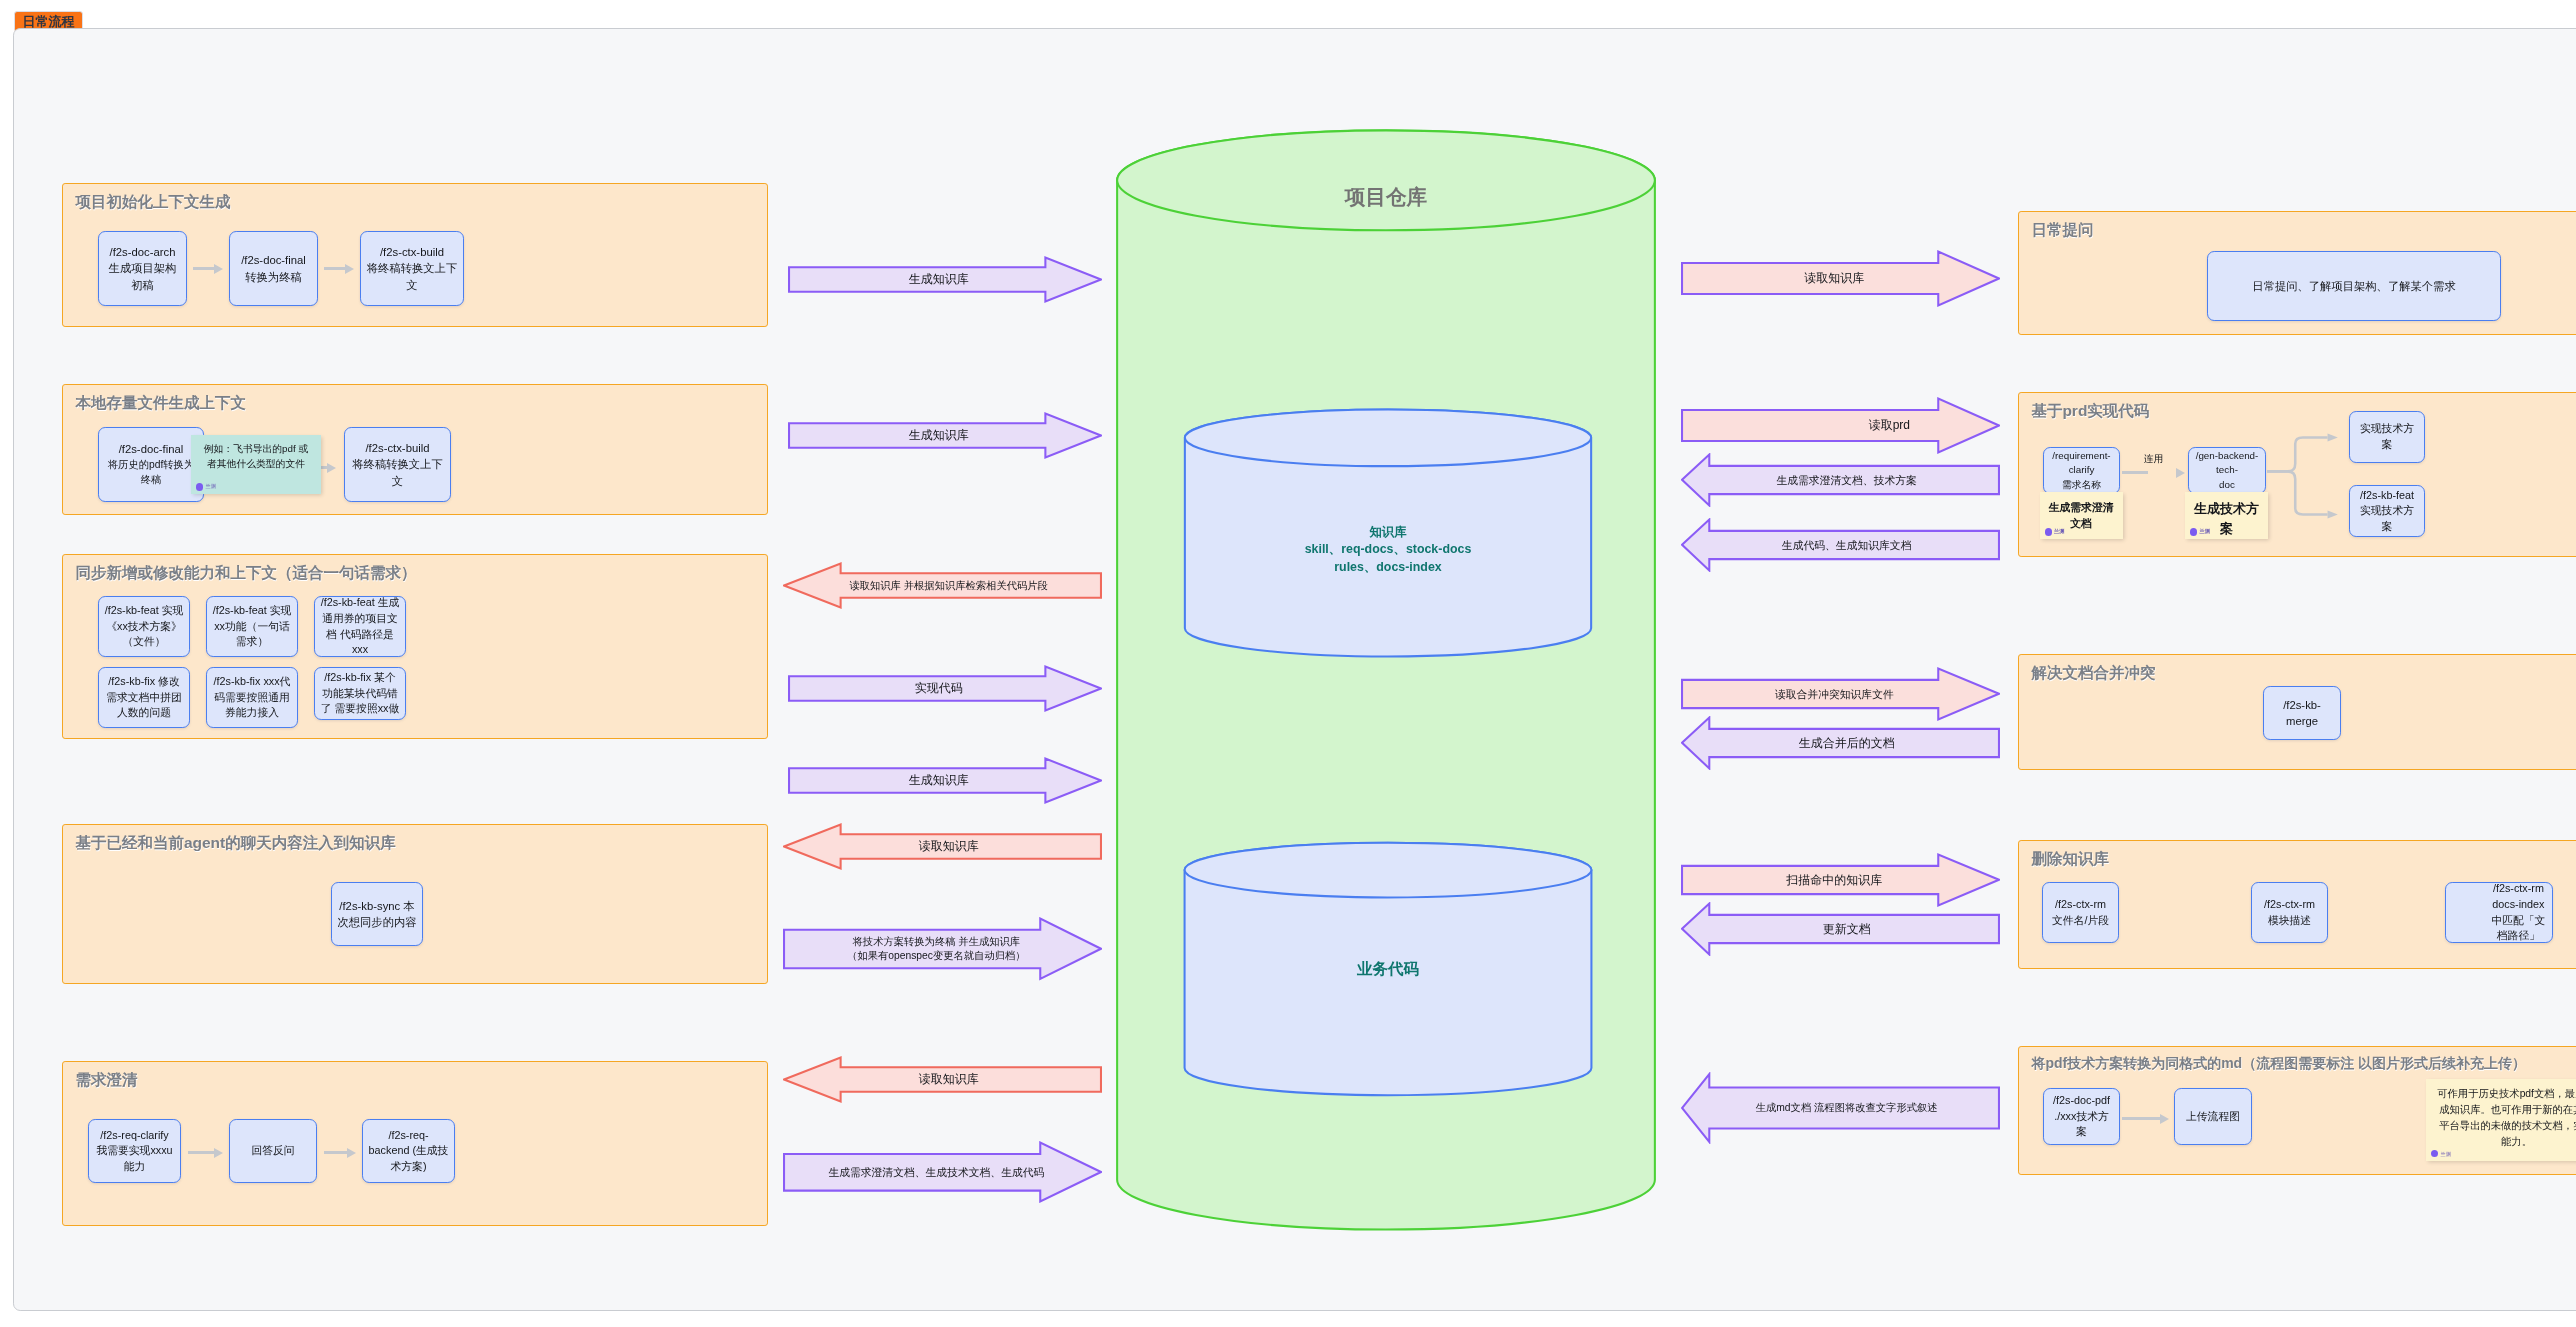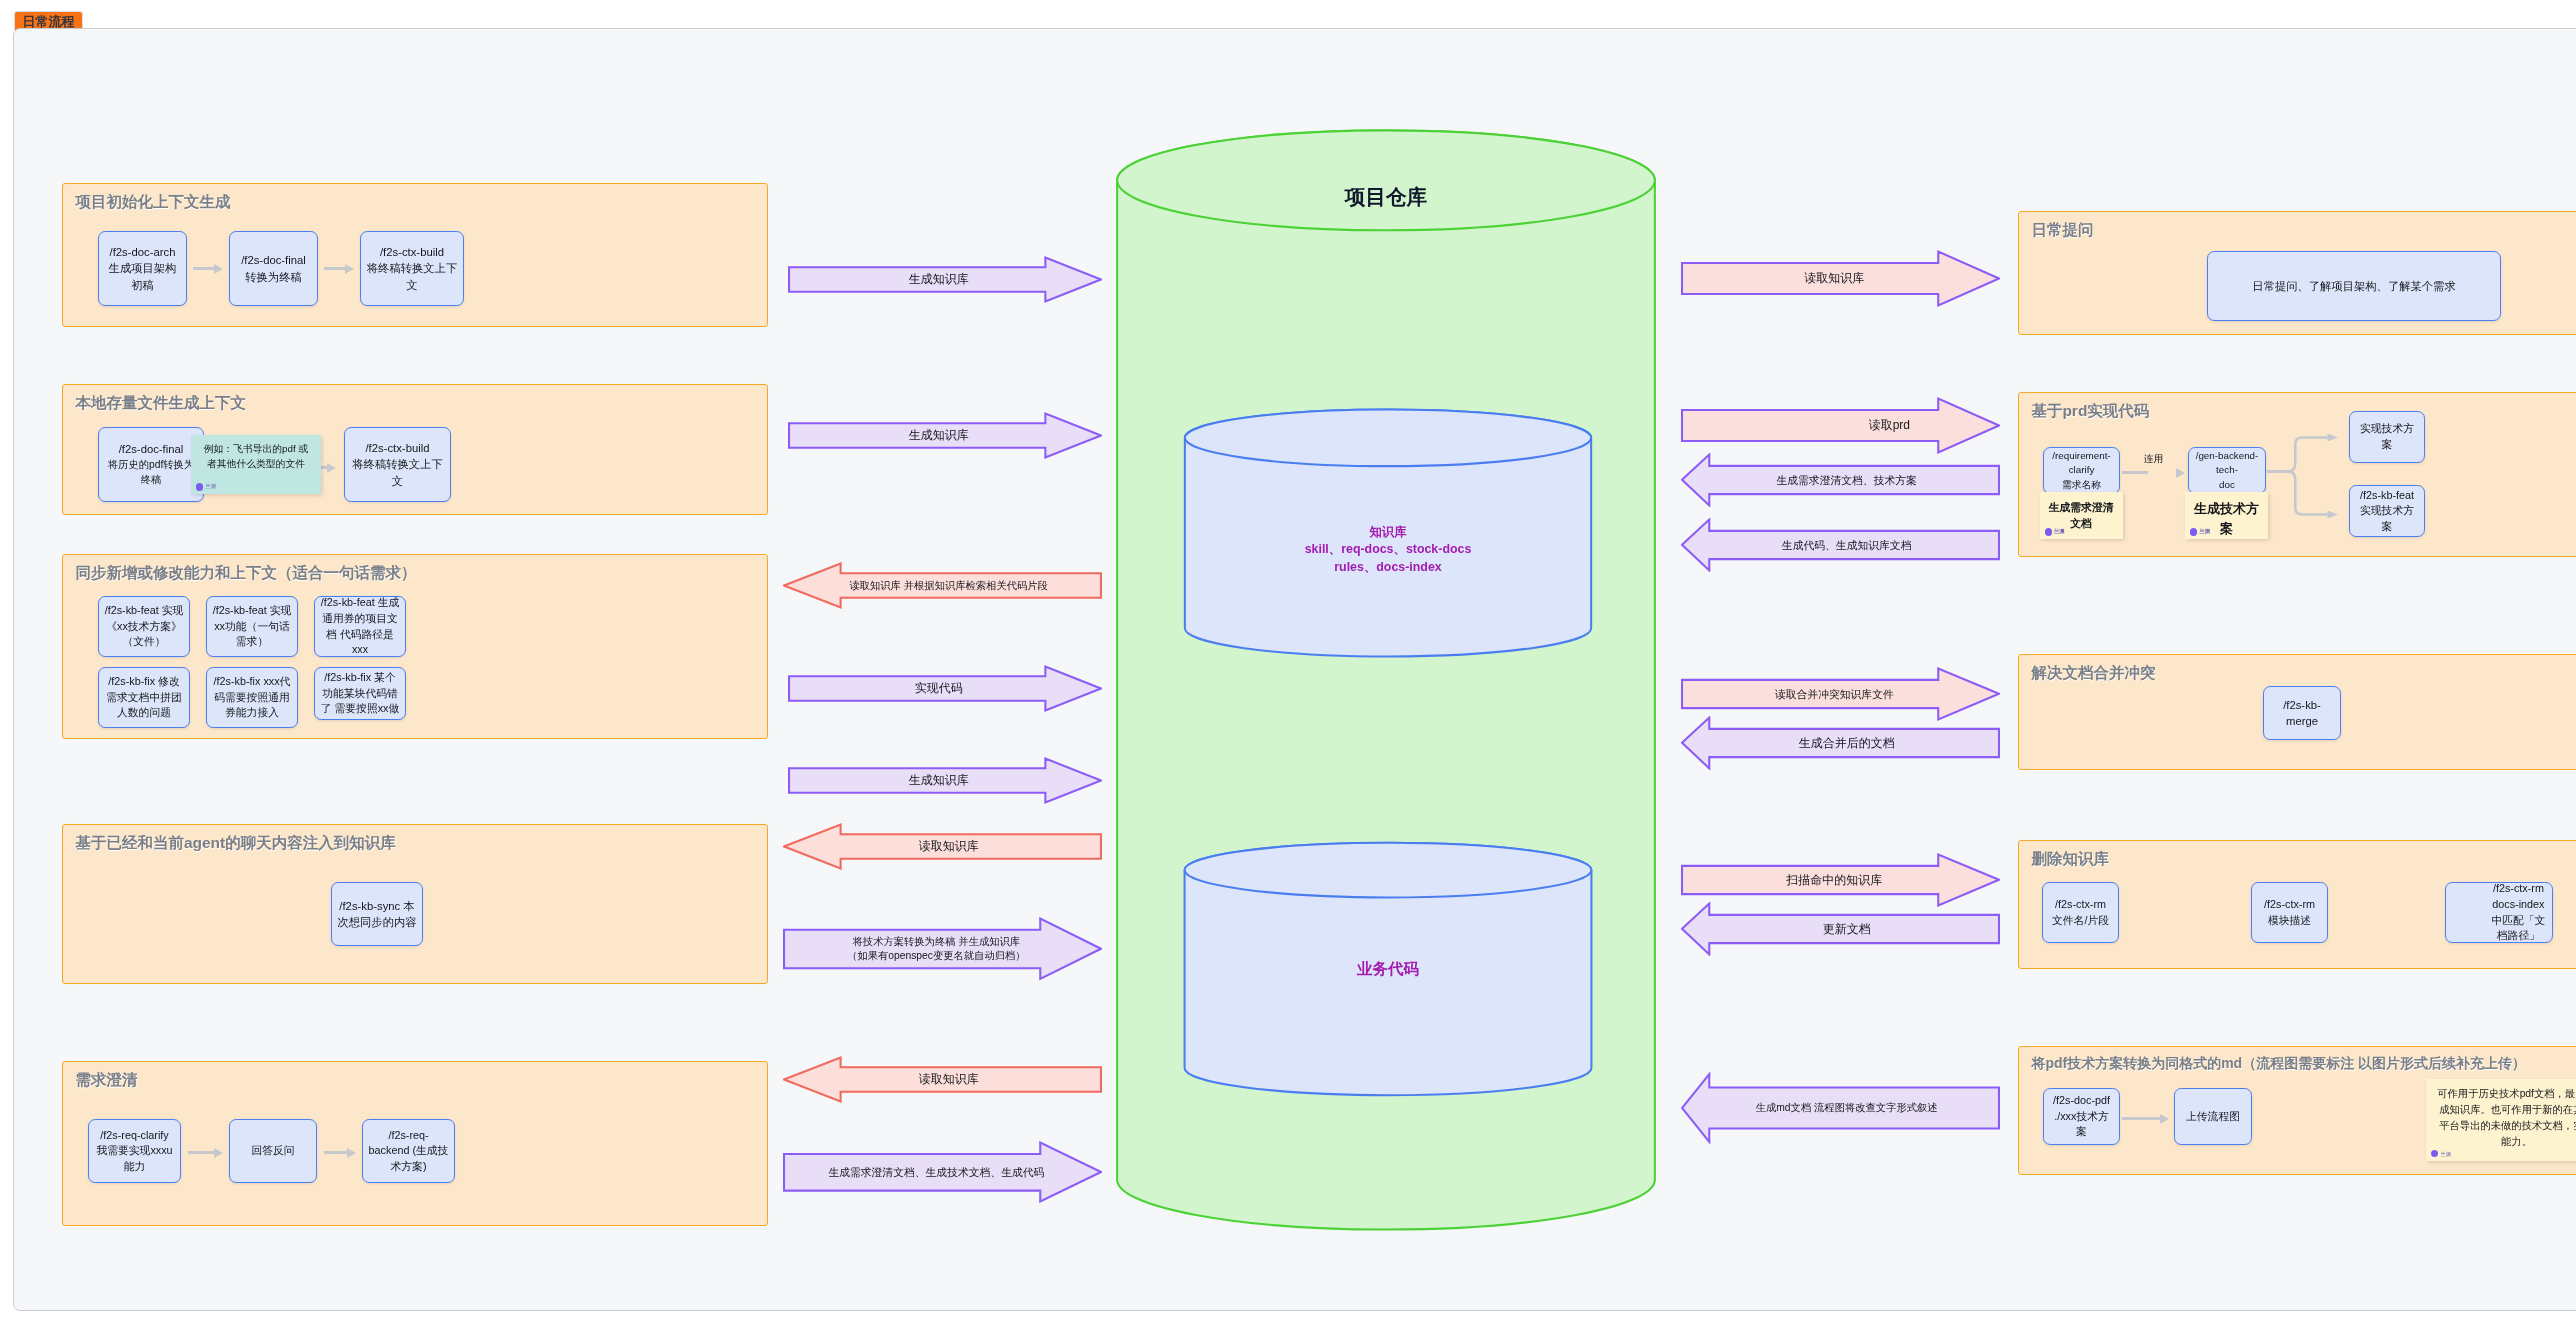--- a/index.html
+++ b/index.html
@@ -97,25 +97,25 @@
     display:flex; align-items:center; justify-content:center;
     text-align:center; font-size:12px; line-height:1.35; color:#14161a;
     padding:0 21.6px 0 9.3px; white-space:pre-line; pointer-events:none;
   }
   .flowarrow.left .txt { padding:0 9.3px 0 21.6px; }
 
   
   .cyl { position:absolute; }
   .cyl-label {
     position:absolute; width:100%; text-align:center;
-    font-size:20.6px; font-weight:600; color:#0f172a;
+    font-size:20.6px; font-weight:600; color:#737373;
   }
   .inner-label {
     position:absolute; width:100%; text-align:center;
-    font-size:12.4px; font-weight:700; color:#a21caf; line-height:1.4;
+    font-size:12.4px; font-weight:700; color:#0f766e; line-height:1.4;
   }
 </style>
 </head>
 <body>
 
 <div id="root">
 
   <div class="tab-bar">
     <div class="tab">日常流程</div>
   </div>

